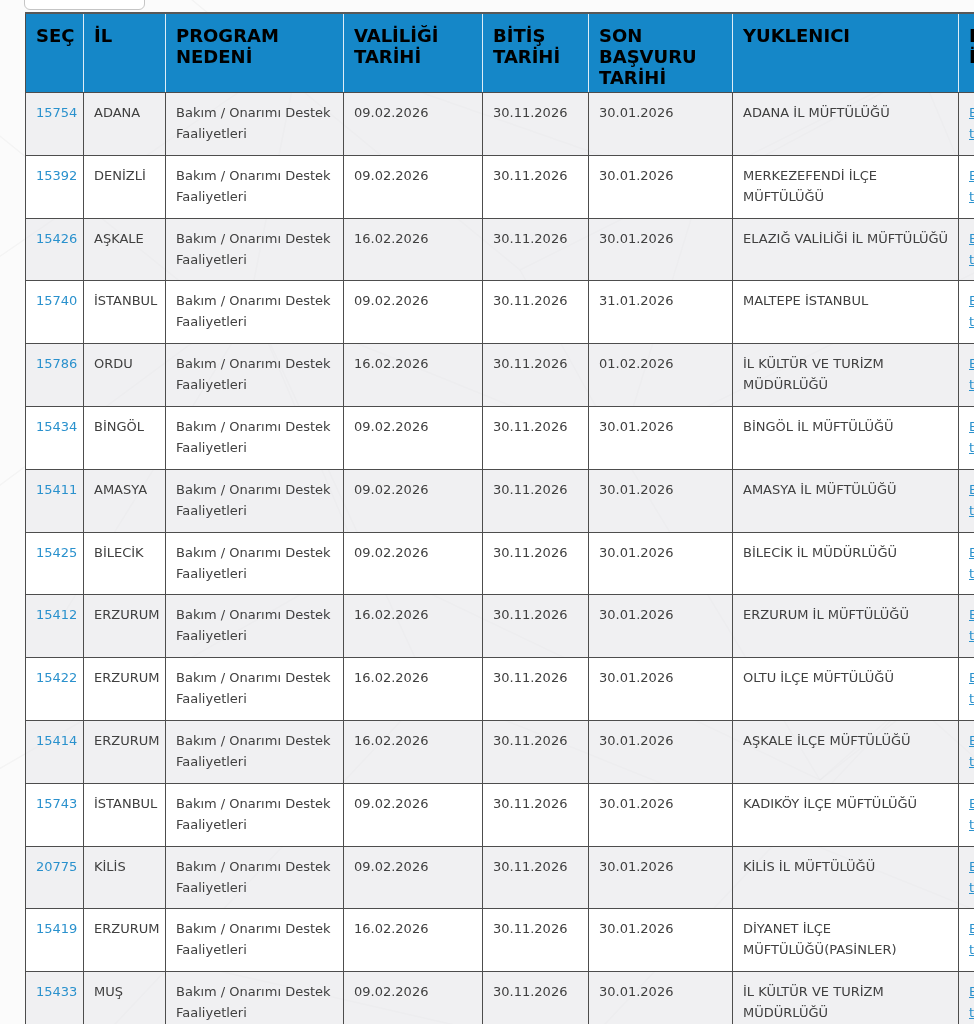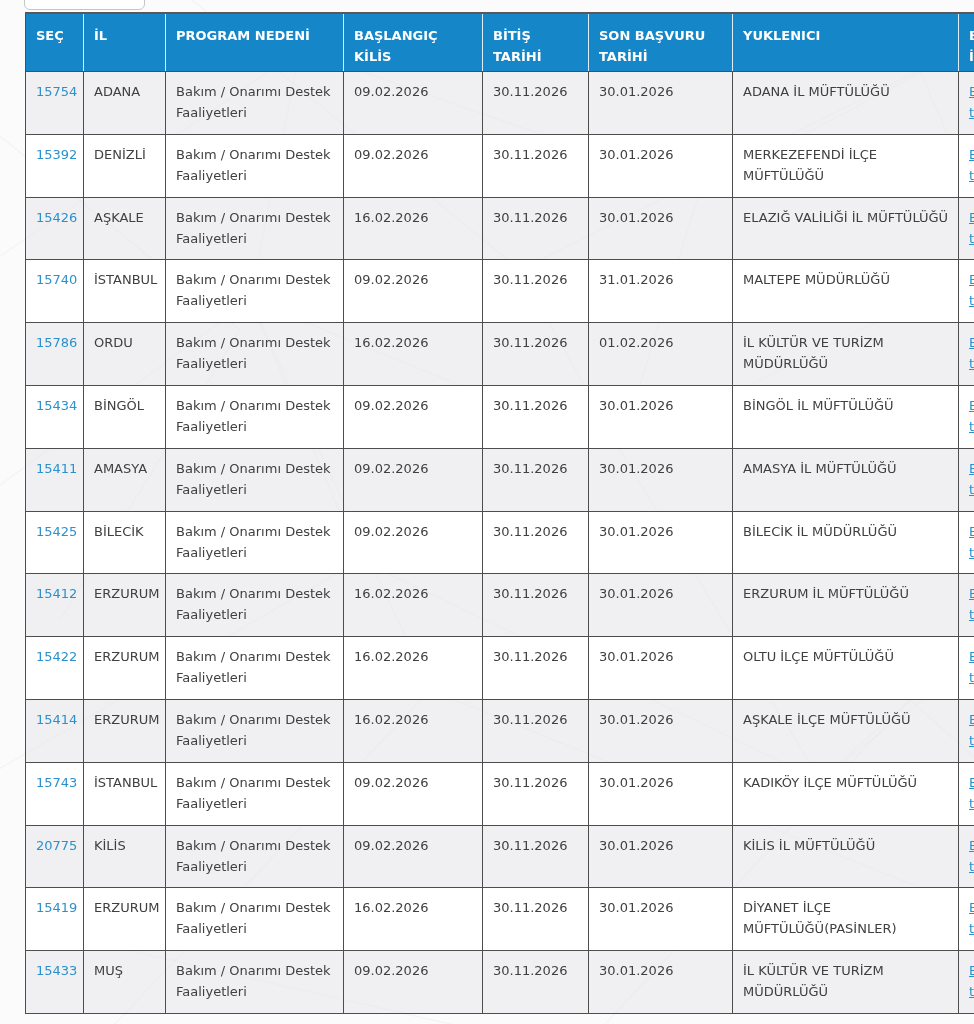--- a/index.html
+++ b/index.html
@@ -29,22 +29,22 @@
     table-layout:fixed;
     width:1103px;
     border:1px solid #4d4d4d;
     border-top:2px solid #585858;
   }
   table.grid thead tr { height:58px; }
   table.grid tbody tr { height:62.8px; }
 
   th {
     background:#1587c8;
-    color:#ffffff;
-    font-size:13px; font-weight:bold;
+    color:#000000;
+    font-size:18px; font-weight:bold;
     text-align:left; vertical-align:top;
     line-height:21px;
     padding:11px 8px 4px 10px;
     border-left:1px solid rgba(255,255,255,0.85);
     border-bottom:1px solid #4d4d4d;
   }
   th:first-child { border-left:none; }
 
   td {
     border:1px solid #4d4d4d;
@@ -97,21 +97,21 @@
         <col style="width:106px">
         <col style="width:144px">
       <col style="width:226px">
         <col style="width:170px">
     </colgroup>
     <thead>
       <tr>
         <th>SEÇ</th>
         <th>İL</th>
         <th>PROGRAM NEDENİ</th>
-        <th>BAŞLANGIÇ KİLİS</th>
+        <th>VALİLİĞİ TARİHİ</th>
         <th>BİTİŞ TARİHİ</th>
         <th>SON BAŞVURU TARİHİ</th>
         <th>YUKLENICI</th>
         <th>BAŞVURU İŞLEMLERİ</th>
       </tr>
     </thead>
     <tbody id="body-rows">
         <tr>
           <td><a class="id-link" href="#">15754</a></td>
           <td>ADANA</td>
@@ -142,21 +142,21 @@
           <td>ELAZIĞ VALİLİĞİ İL MÜFTÜLÜĞÜ</td>
           <td><a class="apply-link" href="#">Başvurmak için tıklayınız</a></td>
         </tr>
         <tr>
           <td><a class="id-link" href="#">15740</a></td>
           <td>İSTANBUL</td>
           <td>Bakım / Onarımı Destek Faaliyetleri</td>
           <td>09.02.2026</td>
           <td>30.11.2026</td>
           <td>31.01.2026</td>
-          <td>MALTEPE MÜDÜRLÜĞÜ</td>
+          <td>MALTEPE İSTANBUL</td>
           <td><a class="apply-link" href="#">Başvurmak için tıklayınız</a></td>
         </tr>
         <tr>
           <td><a class="id-link" href="#">15786</a></td>
           <td>ORDU</td>
           <td>Bakım / Onarımı Destek Faaliyetleri</td>
           <td>16.02.2026</td>
           <td>30.11.2026</td>
           <td>01.02.2026</td>
           <td>İL KÜLTÜR VE TURİZM MÜDÜRLÜĞÜ</td>

